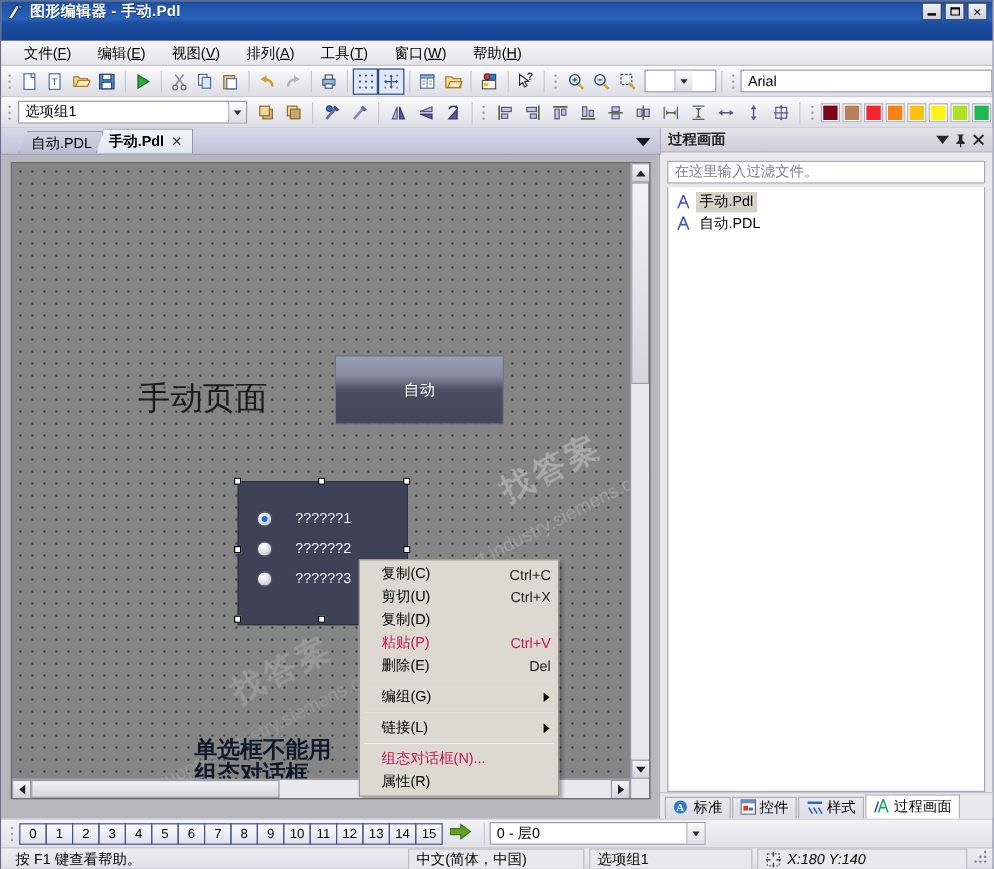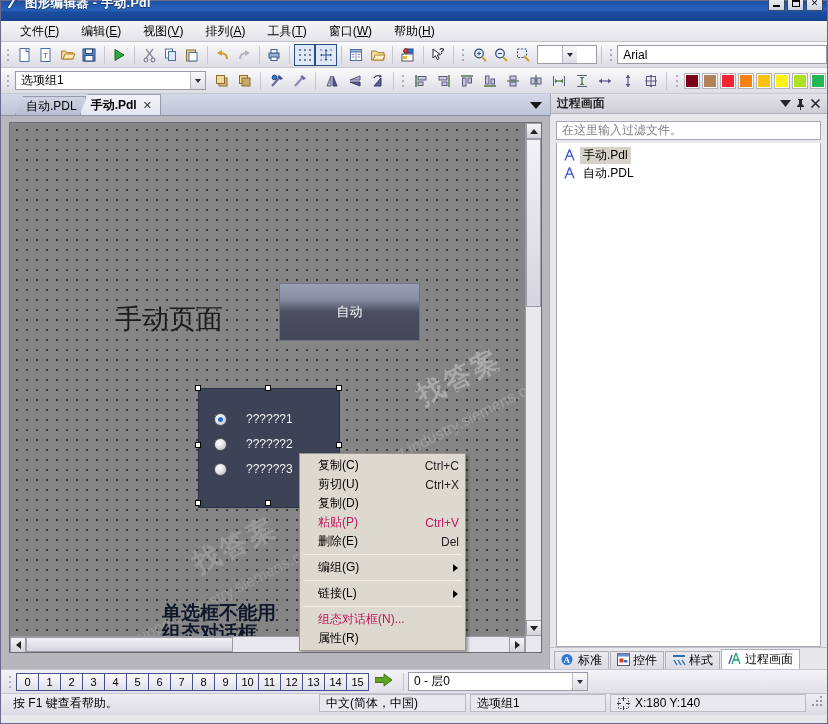--- a/index.html
+++ b/index.html
@@ -8,21 +8,21 @@
     font-family: "Liberation Sans", "DejaVu Sans", sans-serif;
     font-size: 12px;
     background: #d6d3ce;
     color:#000;
     -webkit-font-smoothing: none;
   }
   .app { position:relative; width:828px; height:724px; border:1px solid #6a6a8a; background:#e8e8ec; }
 
   
   .titlebar {
-    height:20px; display:flex; align-items:center;
+    height:33px; display:flex; align-items:center;
     background: linear-gradient(to bottom,#1c4fa1 0%,#2a62bb 45%,#1b4ea0 55%,#174392 100%);
     color:#fff; padding:0 2px 16px 4px;
   }
   .titlebar .tb-icon { width:16px;height:16px;margin-right:4px; position:relative; }
   .tb-icon svg{display:block}
   .titlebar .tb-text { font-weight:bold; font-size:12.5px; letter-spacing:.3px; white-space:nowrap;
      text-shadow:0 1px 0 rgba(0,0,0,.4);}
   .titlebar .tb-spacer { flex:1; }
   .tb-btns { display:flex; gap:2px; margin-right:2px; }
   .tb-btn {
@@ -836,21 +836,21 @@
     <span class="combo" style="width:180px;">
       <span class="cval">0 - 层0</span>
       <span class="carrow"></span>
     </span>
   </div>
 
   <div class="statusbar">
     <span class="sb-cell sb-first">按 F1 键查看帮助。</span>
     <span class="sb-cell" style="width:147px;">中文(简体，中国)</span>
     <span class="sb-cell" style="width:136px;">选项组1</span>
-    <span class="sb-cell" style="width:196px;">
+    <span class="sb-cell" style="width:175px;font-style:italic;">
       <span style="margin-right:5px;display:flex;">
         <svg width="13" height="13">
             <rect x="1.5" y="1.5" width="10" height="10" fill="none" stroke="#5a5a66" stroke-dasharray="1.5 1.5"></rect>
             <path d="M6.5 0v4M6.5 9v4M0 6.5h4M9 6.5h4" stroke="#333" stroke-width="1"></path>
           </svg>
       </span>
       <span>X:180 Y:140</span>
     </span>
     <span style="margin-left:4px;margin-right:3px;display:flex;">
       <svg width="14" height="14">

